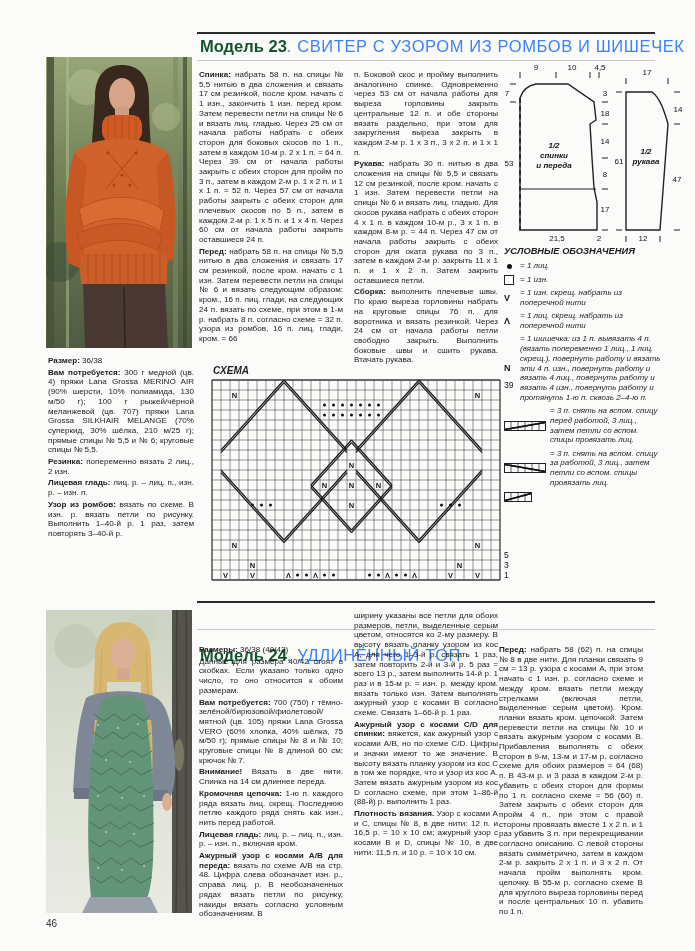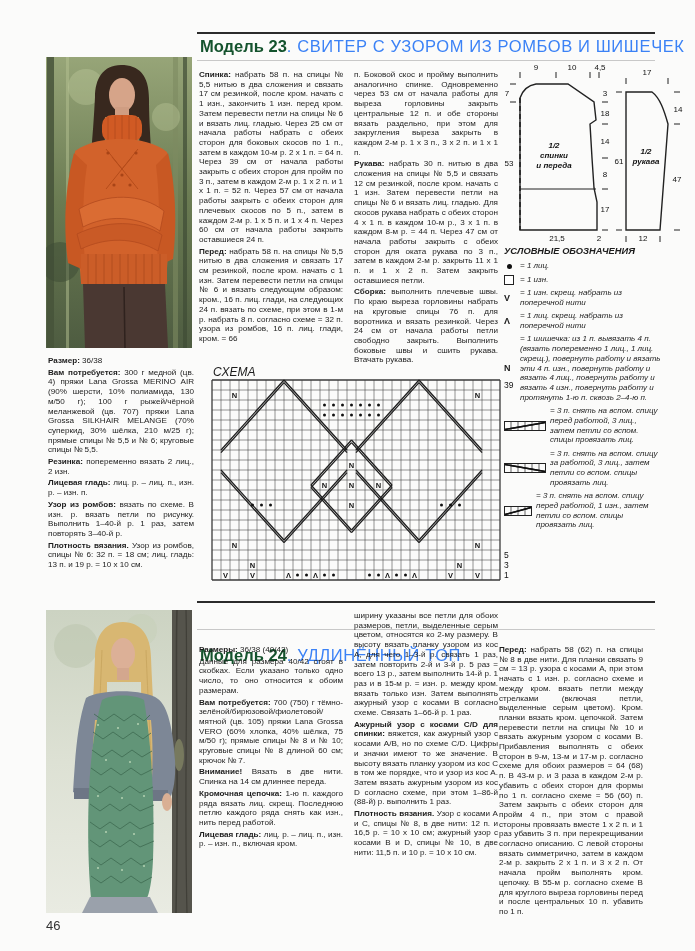--- a/index.html
+++ b/index.html
@@ -6,33 +6,33 @@
   body{width:695px;height:951px;background:#fbfbfa;font-family:"Liberation Sans",sans-serif;color:#1c1c1c;position:relative;overflow:hidden;}
   .abs{position:absolute;}
   .rule{position:absolute;height:2px;background:#2b2b2b;}
   .subrule{position:absolute;height:1px;background:#c8c8c8;}
   .model-header{position:absolute;font-size:16.5px;white-space:nowrap;}
   .model-label{color:#14532d;font-weight:bold;}
   .model-title{color:#3b82f6;letter-spacing:0.6px;}
   .txtcol{position:absolute;width:148px;font-size:8.1px;line-height:1.2;text-align:justify;}
   .txtcol p{margin:2px;}
   .lead{font-weight:bold;}
-  .schema-label{position:absolute;font-weight:normal;font-style:italic;font-size:12px;}
+  .schema-label{position:absolute;font-weight:bold;font-style:italic;font-size:10px;}
   .legend{position:absolute;left:504px;top:246px;width:158px;}
   .legend-title{font-weight:bold;font-style:italic;font-size:9.3px;margin:0 0 5px 0;}
   .lrow{display:flex;align-items:center;margin-bottom:3.5px;font-size:8px;font-style:italic;line-height:1.22;}
   .lsym{flex:0 0 auto;margin-right:4px;margin-top:0.5px;display:inline-flex;align-items:center;min-width:12px;}
   .ltxt{flex:1 1 auto;}
   .sy-dot{width:5px;height:5px;background:#111;border-radius:50%;display:inline-block;margin:2px 3px;}
   .sy-sq{width:8px;height:8px;border:1px solid #222;display:inline-block;background:#fff;}
   .sy-ch{font-style:normal;font-weight:bold;font-size:9px;line-height:9px;display:inline-block;}
   .dlab{font:italic bold 8px "Liberation Sans",sans-serif;fill:#111;}
   .dnum{font:8px "Liberation Sans",sans-serif;fill:#111;}
   .photo{position:absolute;overflow:hidden;}
-  .pagenum{position:absolute;font-size:13px;color:#333;}
+  .pagenum{position:absolute;font-size:10px;color:#333;}
 </style>
 </head>
 <body>
 
 <div class="rule" style="left:197px;top:32px;width:458px;"></div>
 <div class="model-header" style="left:200px;top:37px;">
   <span class="model-label">Модель 23</span><span class="model-title">. СВИТЕР С УЗОРОМ ИЗ РОМБОВ И ШИШЕЧЕК</span>
 </div>
 <div class="subrule" style="left:197px;top:60px;width:458px;"></div>
 
@@ -98,21 +98,20 @@
     <line x1="78" y1="230" x2="79" y2="291" stroke="#2f221e" stroke-width="1.5"></line>
   </svg>
 </div>
 
 <div class="txtcol" style="left:46px;top:354px;width:150px;">
     <p><b class="lead">Размер: </b>36/38</p>
     <p><b class="lead">Вам потребуется: </b>300 г медной (цв. 4) пряжи Lana Grossa MERINO AIR (90% шерсти, 10% полиамида, 130 м/50 г); 100 г рыжей/чёрной меланжевой (цв. 707) пряжи Lana Grossa SILKHAIR MELANGE (70% суперкид, 30% шёлка, 210 м/25 г); прямые спицы № 5,5 и № 6; круговые спицы № 5,5.</p>
     <p><b class="lead">Резинка: </b>попеременно вязать 2 лиц., 2 изн.</p>
     <p><b class="lead">Лицевая гладь: </b>лиц. р. – лиц. п., изн. р. – изн. п.</p>
     <p><b class="lead">Узор из ромбов: </b>вязать по схеме. В изн. р. вязать петли по рисунку. Выполнить 1–40-й р. 1 раз, затем повторять 3–40-й р.</p>
-    <p><b class="lead">Плотность вязания. </b>Узор из ромбов, спицы № 6: 32 п. = 18 см; лиц. гладь: 13 п. и 19 р. = 10 х 10 см.</p>
   </div>
 <div class="txtcol" style="left:197px;top:68px;">
     <p><b class="lead">Спинка: </b>набрать 58 п. на спицы № 5,5 нитью в два сложения и связать 17 см резинкой, после кром. начать с 1 изн., закончить 1 изн. перед кром. Затем перевести петли на спицы № 6 и вязать лиц. гладью. Через 25 см от начала работы набрать с обеих сторон для боковых скосов по 1 п., затем в каждом 10-м р. 2 х 1 п. = 64 п. Через 39 см от начала работы закрыть с обеих сторон для пройм по 3 п., затем в каждом 2-м р. 1 х 2 п. и 1 х 1 п. = 52 п. Через 57 см от начала работы закрыть с обеих сторон для плечевых скосов по 5 п., затем в каждом 2-м р. 1 х 5 п. и 1 х 4 п. Через 60 см от начала работы закрыть оставшиеся 24 п.</p>
     <p><b class="lead">Перед: </b>набрать 58 п. на спицы № 5,5 нитью в два сложения и связать 17 см резинкой, после кром. начать с 1 изн. Затем перевести петли на спицы № 6 и вязать следующим образом: кром., 16 п. лиц. глади, на следующих 24 п. вязать по схеме, при этом в 1-м р. набрать 8 п. согласно схеме = 32 п. узора из ромбов, 16 п. лиц. глади, кром. = 66</p>
   </div>
 <div class="txtcol" style="left:352px;top:68px;">
     <p>п. Боковой скос и пройму выполнить аналогично спинке. Одновременно через 53 см от начала работы для выреза горловины закрыть центральные 12 п. и обе стороны вязать раздельно, при этом для закругления выреза закрыть в каждом 2-м р. 1 х 3 п., 3 х 2 п. и 1 х 1 п.</p>
     <p><b class="lead">Рукава: </b>набрать 30 п. нитью в два сложения на спицы № 5,5 и связать 12 см резинкой, после кром. начать с 1 изн. Затем перевести петли на спицы № 6 и вязать лиц. гладью. Для скосов рукава набрать с обеих сторон 4 х 1 п. в каждом 10-м р., 3 х 1 п. в каждом 8-м р. = 44 п. Через 47 см от начала работы закрыть с обеих сторон для оката рукава по 3 п., затем в каждом 2-м р. закрыть 11 х 1 п. и 1 х 2 п. Затем закрыть оставшиеся петли.</p>
     <p><b class="lead">Сборка: </b>выполнить плечевые швы. По краю выреза горловины набрать на круговые спицы 76 п. для воротника и вязать резинкой. Через 24 см от начала работы петли свободно закрыть. Выполнить боковые швы и сшить рукава. Втачать рукава.</p>
   </div>
@@ -374,21 +373,20 @@
         <span class="lsym">
           <svg width="28" height="10">
             <line x1="7" y1="1" x2="7" y2="9" stroke="#222" stroke-width="0.7"></line>
             <line x1="14" y1="1" x2="14" y2="9" stroke="#222" stroke-width="0.7"></line>
             <line x1="21" y1="1" x2="21" y2="9" stroke="#222" stroke-width="0.7"></line>
             <line x1="1" y1="8.5" x2="27" y2="1.5" stroke="#111" stroke-width="1.4"></line>
             <rect x="0.5" y="0.5" width="27" height="9" fill="none" stroke="#222" stroke-width="1"></rect>
             <line x1="1" y1="8.5" x2="27" y2="1.5" stroke="#111" stroke-width="1.4"></line>
           </svg>
         </span>
-        <span class="ltxt">= 3 п. снять на вспом. спицу перед работой, 1 изн., затем петли со вспом. спицы провязать лиц.</span>
       </div>
     </div>
 </div>
 
 <div class="rule" style="left:197px;top:601px;width:458px;"></div>
 <div class="model-header" style="left:200px;top:606px;margin-top:40px;">
   <span class="model-label">Модель 24</span><span class="model-title">. УДЛИНЁННЫЙ ТОП</span>
 </div>
 <div class="subrule" style="left:197px;top:629px;width:458px;"></div>
 
@@ -451,20 +449,21 @@
   </svg>
 </div>
 
 <div class="txtcol" style="left:197px;top:643px;">
     <p><b class="lead">Размеры: </b>36/38 (40/42)</p>
     <p>Данные для размера 40/42 стоят в скобках. Если указано только одно число, то оно относится к обоим размерам.</p>
     <p><b class="lead">Вам потребуется: </b>700 (750) г тёмно-зелёной/бирюзовой/фиолетовой/мятной (цв. 105) пряжи Lana Grossa VERO (60% хлопка, 40% шёлка, 75 м/50 г); прямые спицы № 8 и № 10; круговые спицы № 8 длиной 60 см; крючок № 7.</p>
     <p><b class="lead">Внимание! </b>Вязать в две нити. Спинка на 14 см длиннее переда.</p>
     <p><b class="lead">Кромочная цепочка: </b>1-ю п. каждого ряда вязать лиц. скрещ. Последнюю петлю каждого ряда снять как изн., нить перед работой.</p>
     <p><b class="lead">Лицевая гладь: </b>лиц. р. – лиц. п., изн. р. – изн. п., включая кром.</p>
+    <p><b class="lead">Ажурный узор с косами А/В для переда: </b>вязать по схеме А/В на стр. 48. Цифра слева обозначает изн. р., справа лиц. р. В необозначенных рядах вязать петли по рисунку, накиды вязать согласно условным обозначениям. В</p>
   </div>
 <div class="txtcol" style="left:352px;top:609px;">
     <p>ширину указаны все петли для обоих размеров, петли, выделенные серым цветом, относятся ко 2-му размеру. В высоту вязать планку узором из кос А, для чего 1–3-й р. связать 1 раз, затем повторить 2-й и 3-й р. 5 раз = всего 13 р., затем выполнить 14-й р. 1 раз и в 15-м р. = изн. р. между кром. вязать только изн. Затем выполнять ажурный узор с косами В согласно схеме. Связать 1–66-й р. 1 раз.</p>
     <p><b class="lead">Ажурный узор с косами C/D для спинки: </b>вяжется, как ажурный узор с косами А/В, но по схеме C/D. Цифры и значки имеют то же значение. В высоту вязать планку узором из кос С в том же порядке, что и узор из кос А. Затем вязать ажурным узором из кос D согласно схеме, при этом 1–86-й (88-й) р. выполнить 1 раз.</p>
     <p><b class="lead">Плотность вязания. </b>Узор с косами А и С, спицы № 8, в две нити: 12 п. и 16,5 р. = 10 х 10 см; ажурный узор с косами В и D, спицы № 10, в две нити: 11,5 п. и 10 р. = 10 х 10 см.</p>
   </div>
 <div class="txtcol" style="left:497px;top:643px;">
     <p><b class="lead">Перед: </b>набрать 58 (62) п. на спицы № 8 в две нити. Для планки связать 9 см = 13 р. узора с косами А, при этом начать с 1 изн. р. согласно схеме и между кром. вязать петли между стрелками (включая петли, выделенные серым цветом). Кром. планки вязать кром. цепочкой. Затем перевести петли на спицы № 10 и вязать ажурным узором с косами В. Прибавления выполнять с обеих сторон в 9-м, 13-м и 17-м р. согласно схеме для обоих размеров = 64 (68) п. В 43-м р. и 3 раза в каждом 2-м р. убавить с обеих сторон для формы по 1 п. согласно схеме = 56 (60) п. Затем закрыть с обеих сторон для пройм 4 п., при этом с правой стороны провязать вместе 1 х 2 п. и 1 раз убавить 3 п. при перекрещивании согласно описанию. С левой стороны вязать симметрично, затем в каждом 2-м р. закрыть 2 х 1 п. и 3 х 2 п. От начала пройм выполнять кром. цепочку. В 55-м р. согласно схеме В для круглого выреза горловины перед и после центральных 10 п. убавить по 1 п.</p>
   </div>
 

